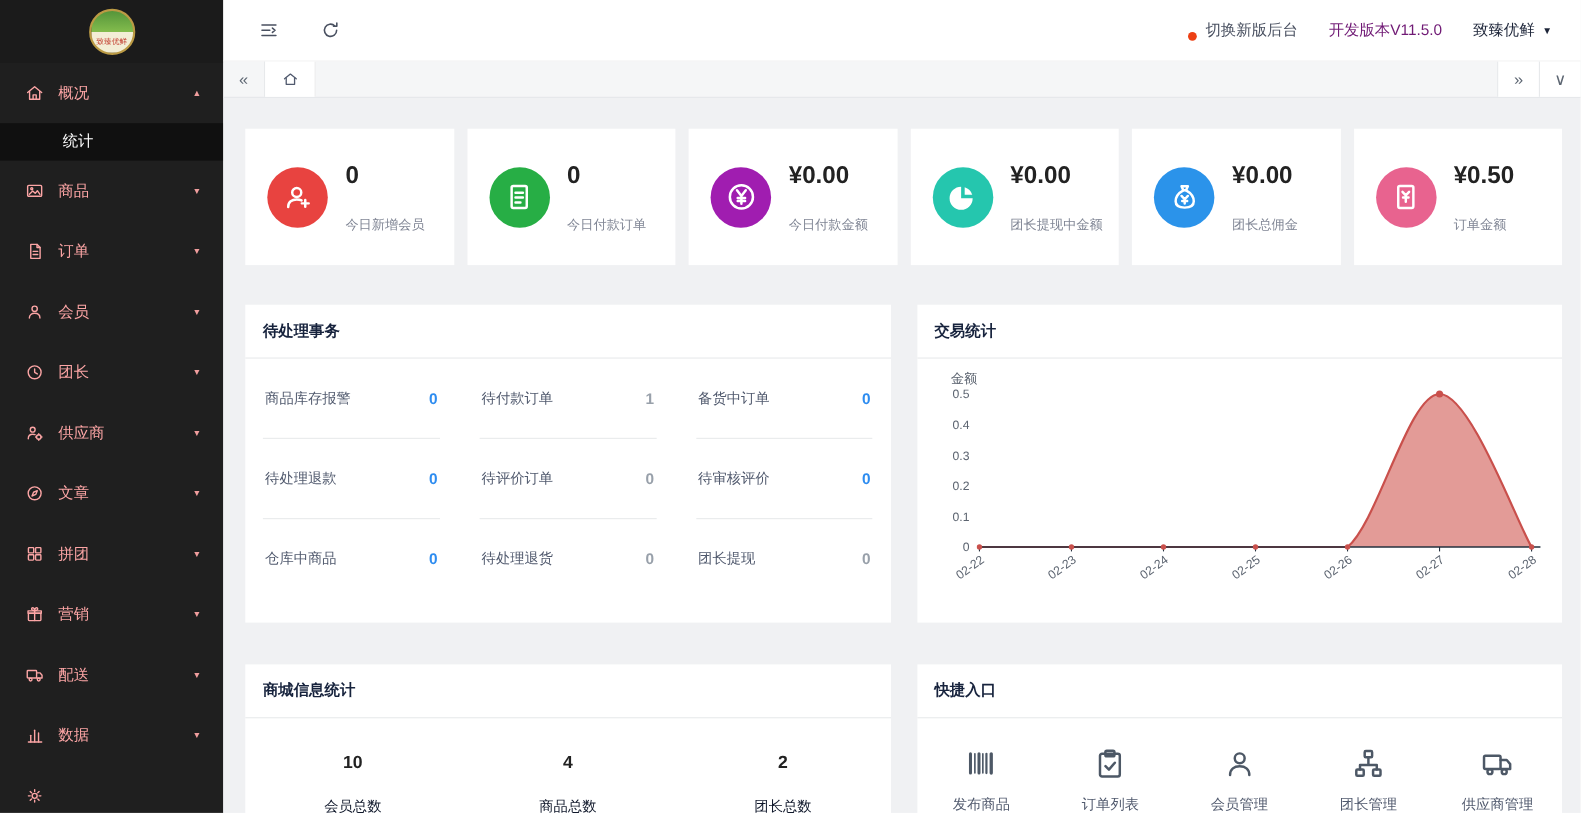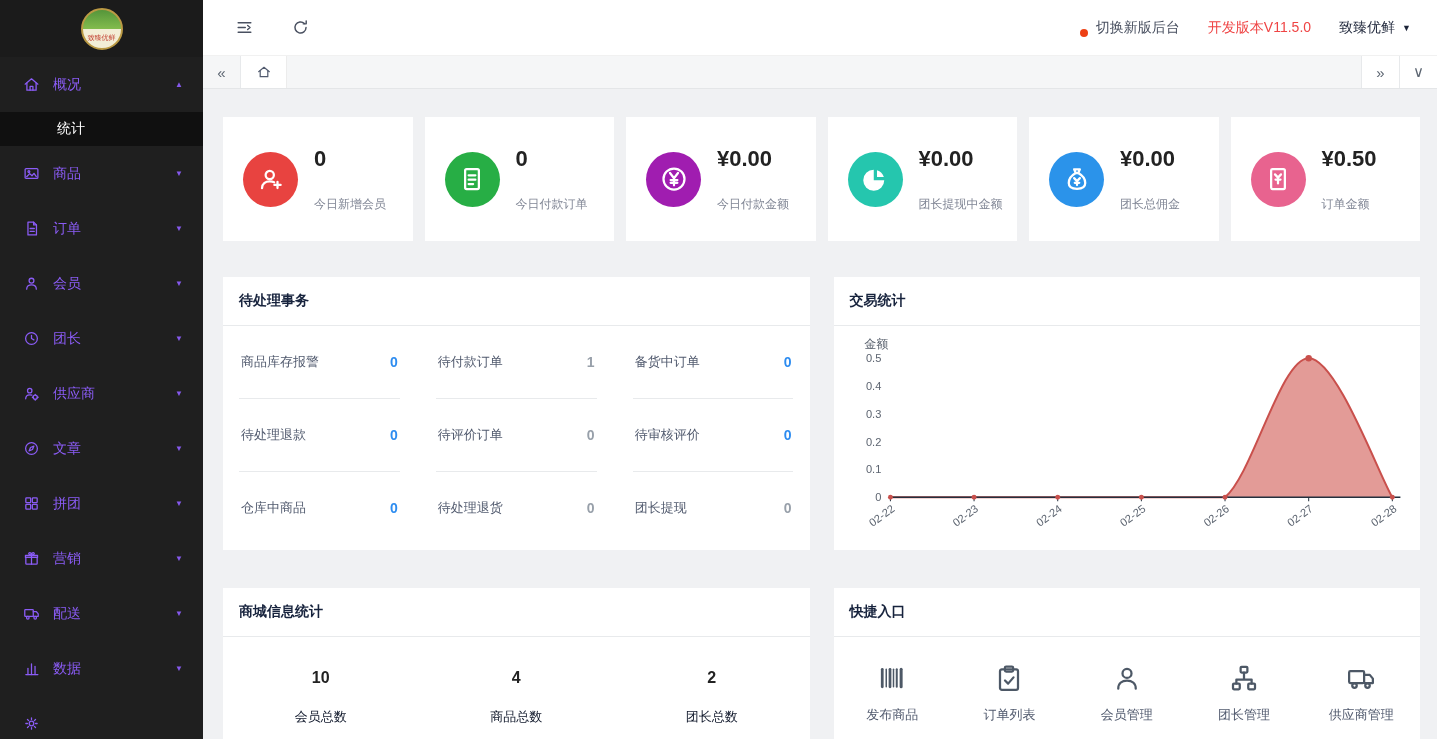--- a/index.html
+++ b/index.html
@@ -3,34 +3,34 @@
 <meta charset="utf-8">
 <style>
   *{box-sizing:border-box;margin:0;padding:0}
   body{width:1437px;height:739px;overflow:hidden;font-family:"Liberation Sans","DejaVu Sans",sans-serif;background:#fff}
   .app{display:flex;width:100%;height:100%}
   
   .sidebar{width:203px;flex-shrink:0;background:#1f1f1f;color:#fff;overflow:hidden}
   .logo-wrap{height:57px;display:flex;align-items:center;justify-content:center;background:#1b1b1b}
   .logo-circle{width:42px;height:42px;border-radius:50%;border:2px solid #bb9a44;background:linear-gradient(180deg,#55953a 0%,#83bc4d 50%,#f3eed6 50%);display:flex;align-items:flex-end;justify-content:center;overflow:hidden;cursor:pointer}
   .logo-text{font-size:7px;color:#c0392b;margin-bottom:5px;white-space:nowrap}
-  .menu-item{height:55px;display:flex;align-items:center;padding:0 20px 0 23px;font-size:14px;cursor:pointer;color:#8b5cf6}
+  .menu-item{height:55px;display:flex;align-items:center;padding:0 20px 0 23px;font-size:14px;cursor:pointer;color:#fca5a5}
   .menu-item svg{width:17px;height:17px;margin-right:13px;flex-shrink:0}
   .mi-label{flex:1}
   .chev{font-size:8px;opacity:.95}
   .sub-item{height:34px;display:flex;align-items:center;padding-left:57px;background:#101010;font-size:14px;color:#fff;cursor:pointer}
   
   .main{flex:1;display:flex;flex-direction:column;min-width:0}
   .topbar{height:56px;background:#fff;display:flex;align-items:center;padding:0 26px;border-bottom:1px solid #f1f1f1}
   .tb-btn{width:30px;height:30px;display:flex;align-items:center;justify-content:center;color:#495060;cursor:pointer;margin-right:26px}
   .tb-btn svg{width:19px;height:19px}
   .topbar-right{margin-left:auto;display:flex;align-items:center;gap:28px;font-size:14px;color:#495060}
   .switch{display:flex;align-items:flex-end;gap:8px;cursor:pointer}
   .dot{width:8px;height:8px;border-radius:50%;background:#ed4014}
-  .version{color:#ef4444;cursor:pointer}
+  .version{color:#701a75;cursor:pointer}
   .account{display:flex;align-items:center;gap:7px;color:#1c2438;cursor:pointer}
   .caret{font-size:9px;color:#1c2438}
   
   .tabstrip{height:33px;background:#f5f6f7;display:flex;align-items:stretch;border-bottom:1px solid #e4e6e8}
   .ts-btn{width:38px;display:flex;align-items:center;justify-content:center;color:#5d6672;font-size:15px;cursor:pointer}
   .ts-left{border-right:1px solid #e7e9eb}
   .tab-home{width:46px;background:#fff;display:flex;align-items:center;justify-content:center;border-right:1px solid #ececec;cursor:pointer;color:#515a6e}
   .tab-home svg{width:16px;height:16px}
   .ts-spacer{flex:1}
   .ts-right{border-left:1px solid #e7e9eb;background:#fff}
@@ -46,21 +46,21 @@
   .row{display:flex;gap:24px;margin-top:36px}
   .row2{margin-top:38px}
   .panel{flex:1;background:#fff;min-width:0}
   .panel-title{padding:15px 16px;font-size:14px;font-weight:700;color:#17233d;border-bottom:1px solid #e8eaec}
   .todo-grid{display:grid;grid-template-columns:repeat(3,1fr);column-gap:36px;padding:0 16px}
   .todo-cell{display:flex;justify-content:space-between;align-items:center;padding:27px 2px;border-bottom:1px solid #e8eaec;font-size:13px;color:#515a6e;cursor:pointer}
   .todo-cell:nth-child(n+7){border-bottom:none}
   .todo-val{font-weight:700;font-size:14px}
   .todo-val.hl{color:#2d8cf0}
   .todo-val.muted{color:#98a0aa}
-  .chart-wrap{padding:10px 10px 0 6px}
+  .chart-wrap{padding:10px 10px 16px 6px}
   .mall-grid{display:grid;grid-template-columns:repeat(3,1fr);padding:32px 0 44px}
   .mall-item{text-align:center}
   .mall-value{font-size:16px;font-weight:700;color:#222}
   .mall-label{font-size:13px;color:#0f172a;margin-top:21px}
   .quick-grid{display:grid;grid-template-columns:repeat(5,1fr);padding:26px 0 40px}
   .quick-item{display:flex;flex-direction:column;align-items:center;cursor:pointer;color:#4d5866}
   .quick-item svg{width:30px;height:30px}
   .quick-label{font-size:13px;color:#515a6e;margin-top:13px}
 </style>
 </head>

